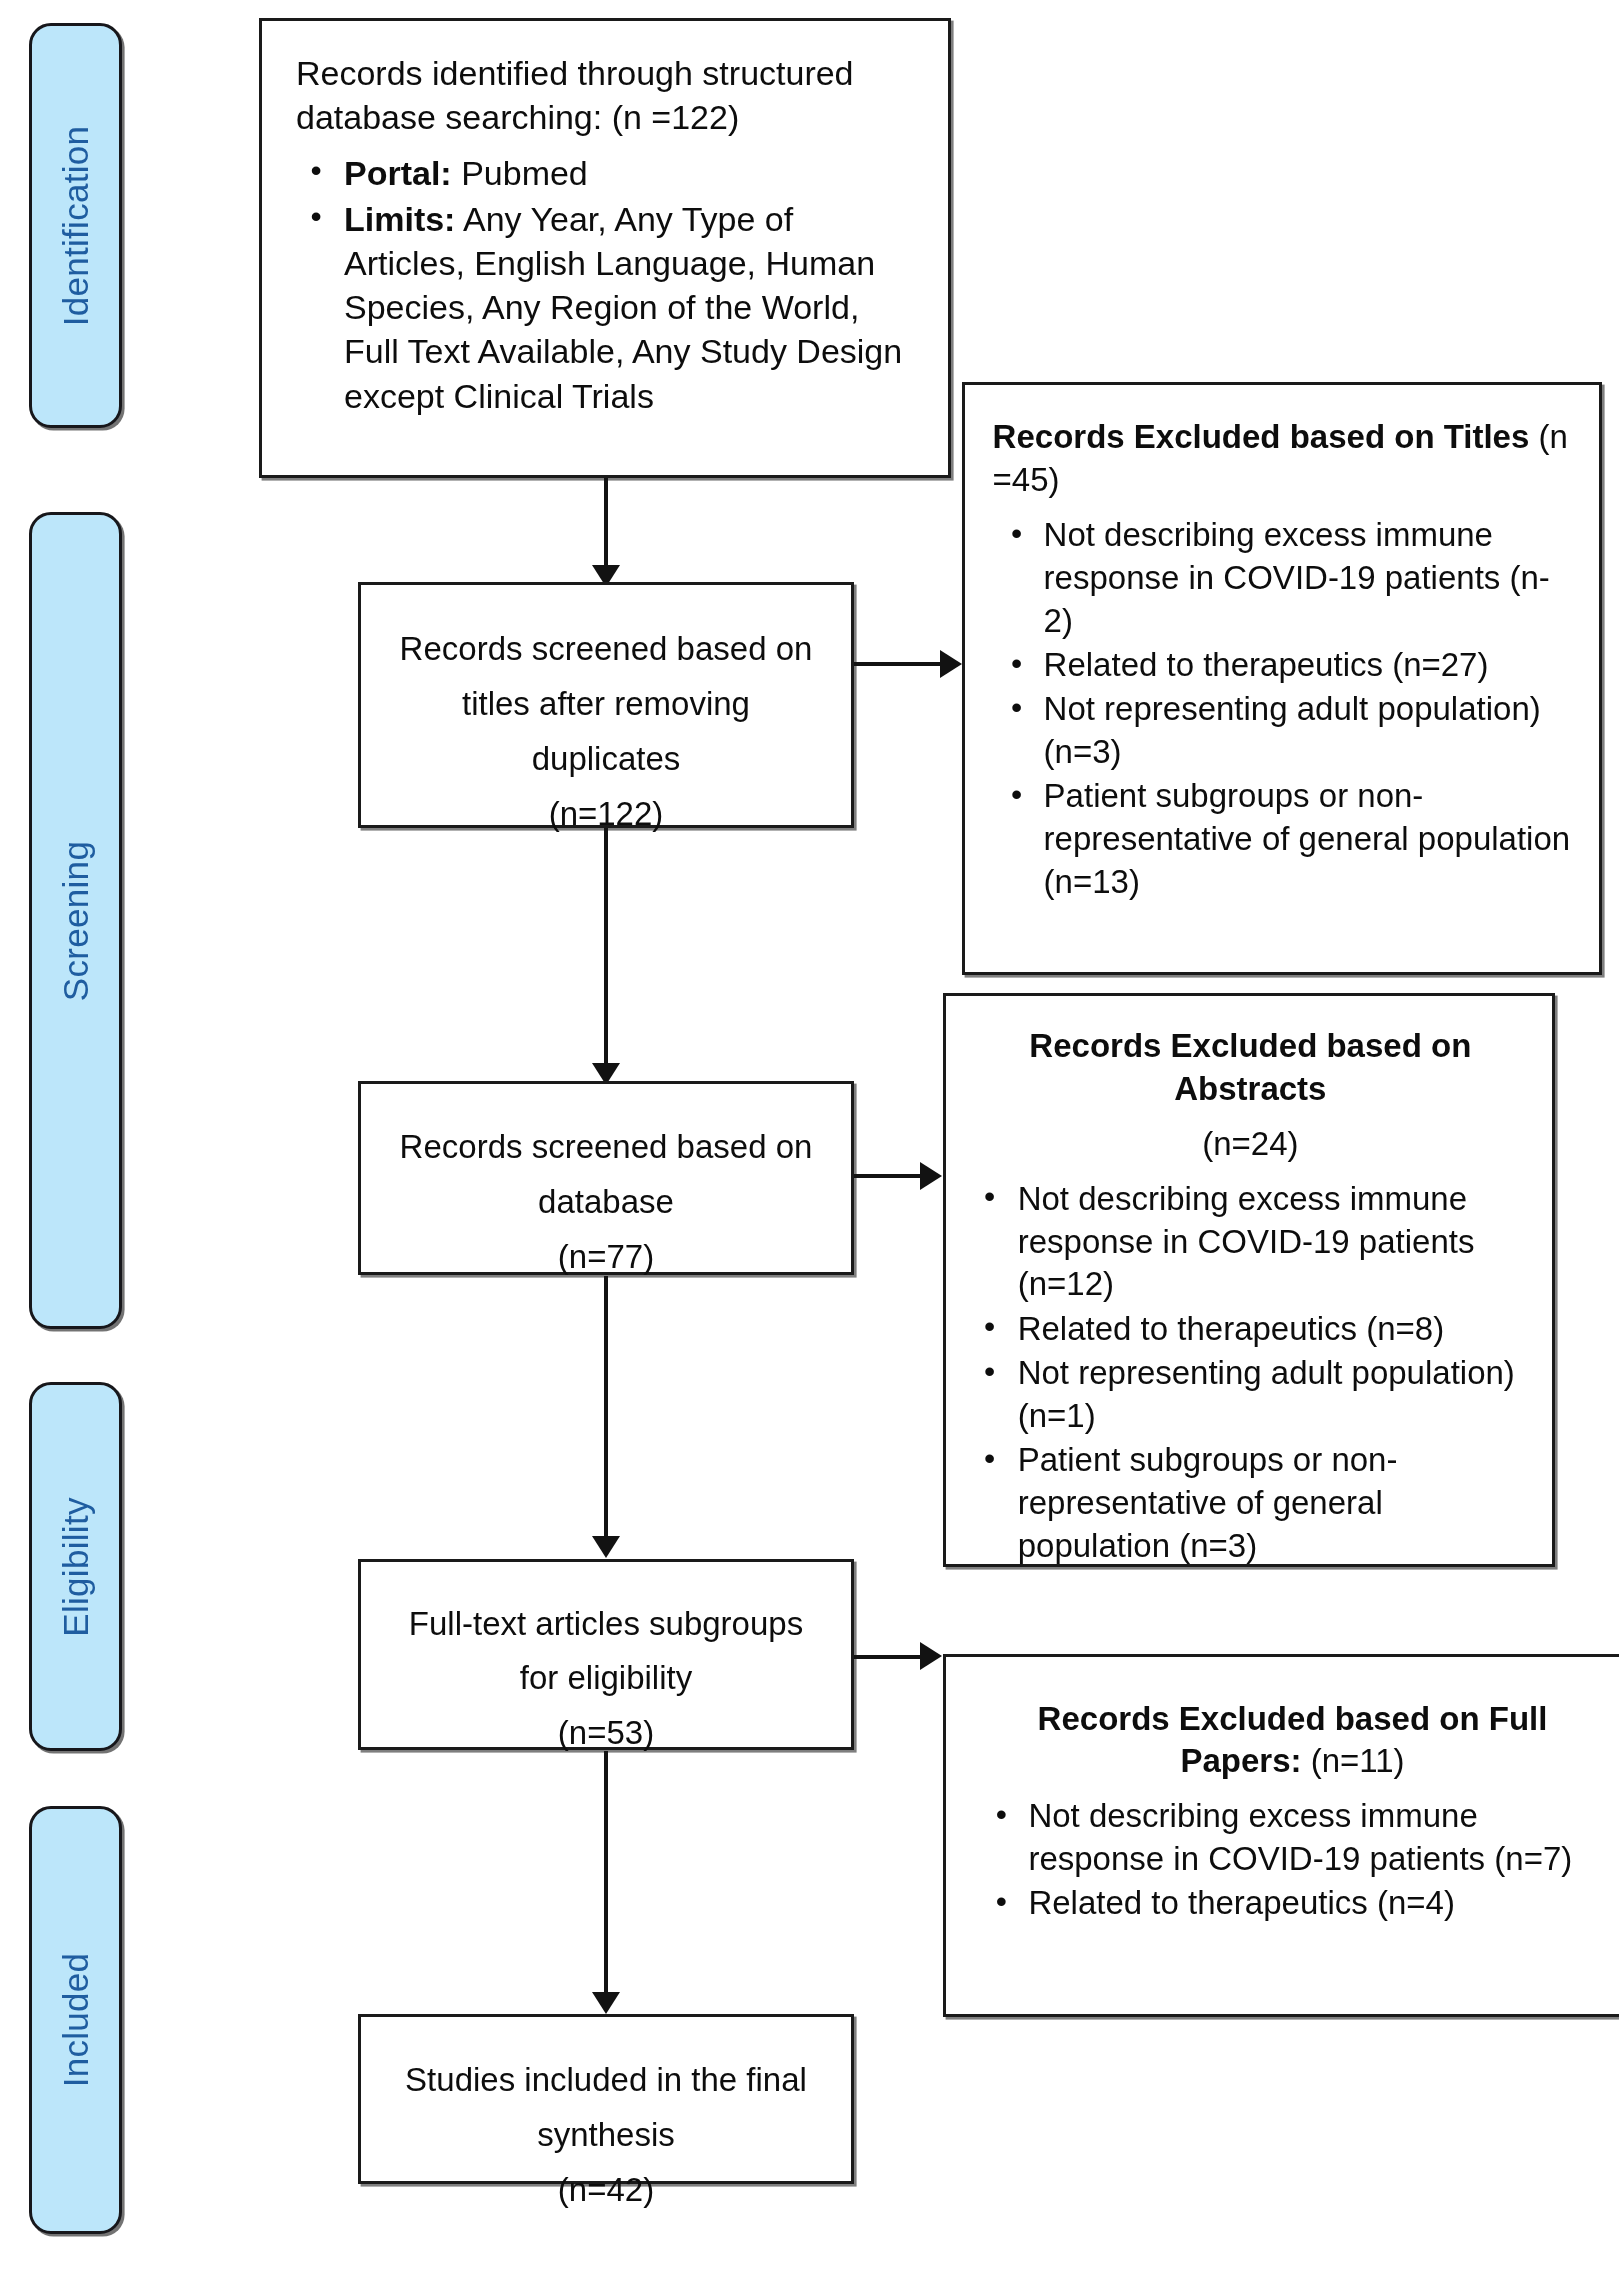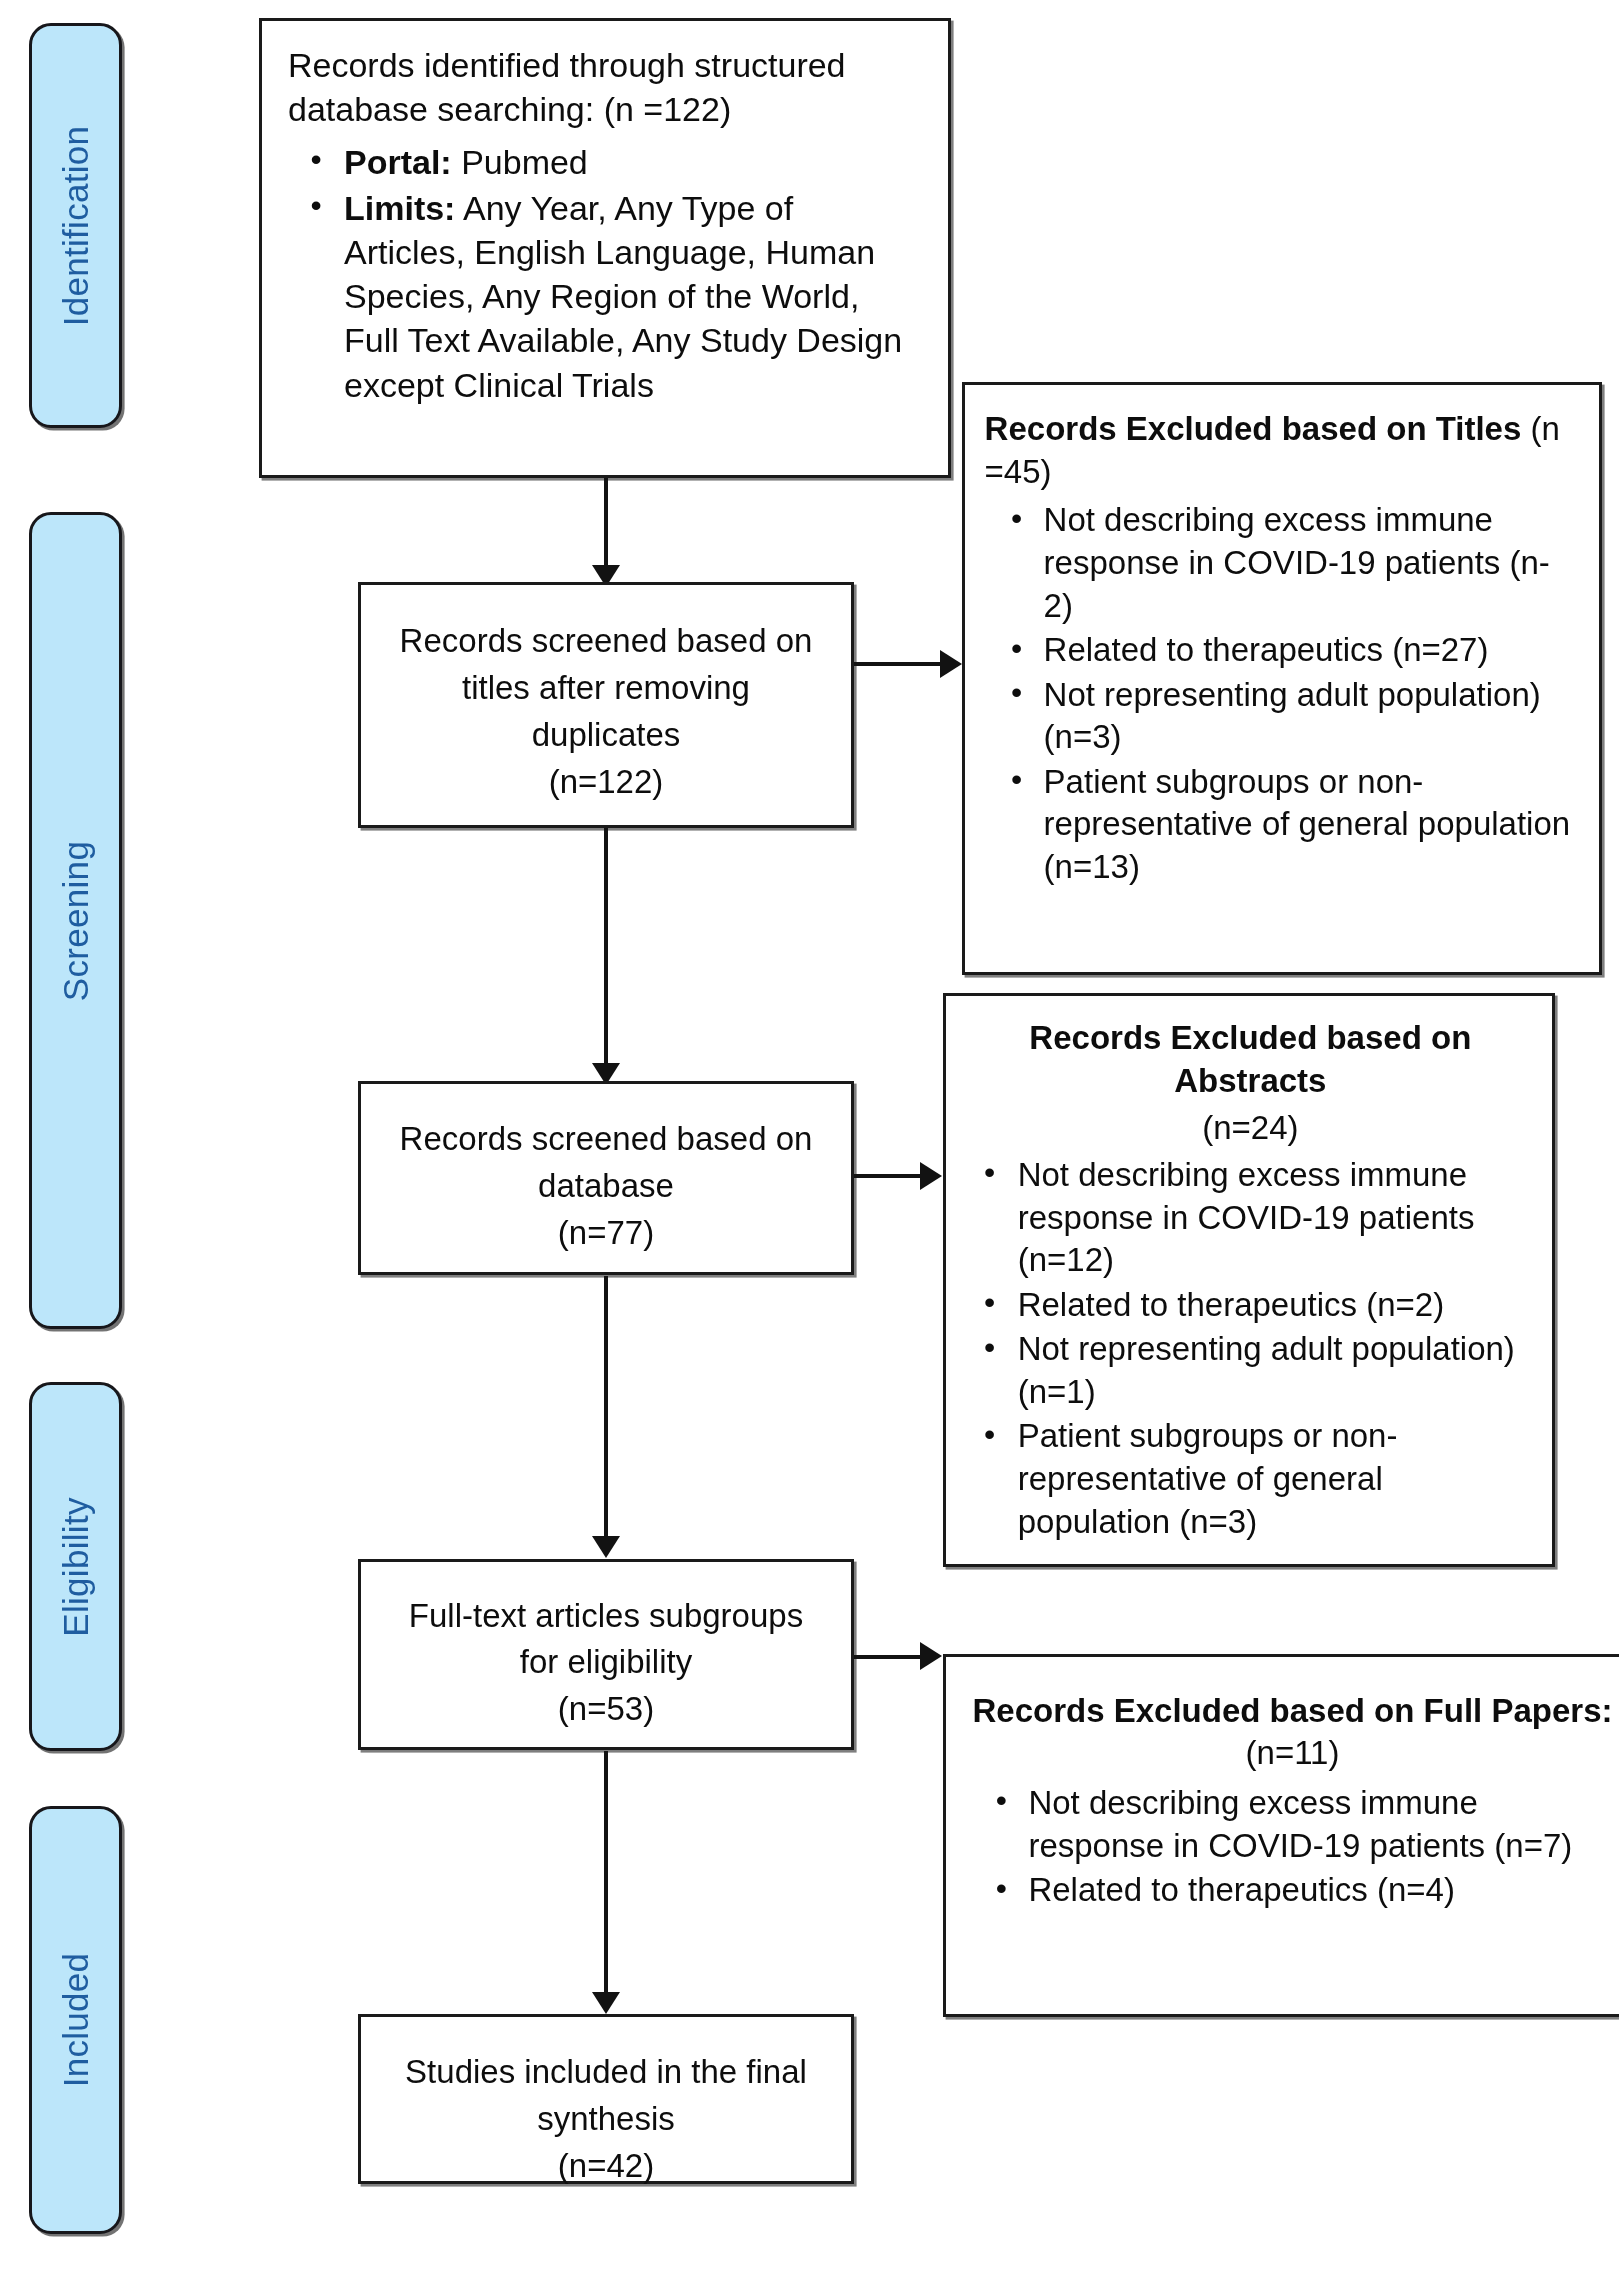--- a/index.html
+++ b/index.html
@@ -53,21 +53,21 @@
     padding: 14.3px 19.4px 11.7px 19.4px;
     color: #0d0d0d;
     font-size: 33px;
     line-height: 1.30;
     font-family: "Liberation Sans", sans-serif;
   }
   .center-text {
     text-align: center;
   }
   .box-inner p {
-    margin: 4px;
+    margin: 12px;
   }
   ul.bullets {
     margin: 16px;
     padding: 0;
     list-style: none;
   }
   ul.bullets li {
     position: relative;
     padding-left: 44px;
     margin: 0 0 1.3px 0;
@@ -200,21 +200,21 @@
 
   <div class="hline" style="left:854px; top:1174px; width:66px;"></div>
   <div class="arrow-right" style="left:920px; top:1162px;"></div>
 
   <div class="box" style="left:943px; top:993px; width:612px; height:574px;">
     <div class="box-inner" style="padding:17px 9px 0 11.7px;">
       <p class="excl-title center-title"><span class="hdr">Records Excluded based on Abstracts</span></p>
       <p class="excl-title center-title">(n=24)</p>
       <ul class="bullets" style="margin-top:3.9px;">
         <li>Not describing excess immune response in COVID-19 patients (n=12)</li>
-        <li>Related to therapeutics (n=2)</li>
+        <li>Related to therapeutics (n=8)</li>
         <li>Not representing adult population) (n=1)</li>
         <li>Patient subgroups or non-representative of general population (n=3)</li>
       </ul>
     </div>
   </div>
 
   <div class="vline" style="left:604px; top:1276px; height:279px;"></div>
   <div class="arrow-down" style="left:592px; top:1536px;"></div>
 
   <div class="box" style="left:358px; top:1559px; width:496px; height:191px;">

